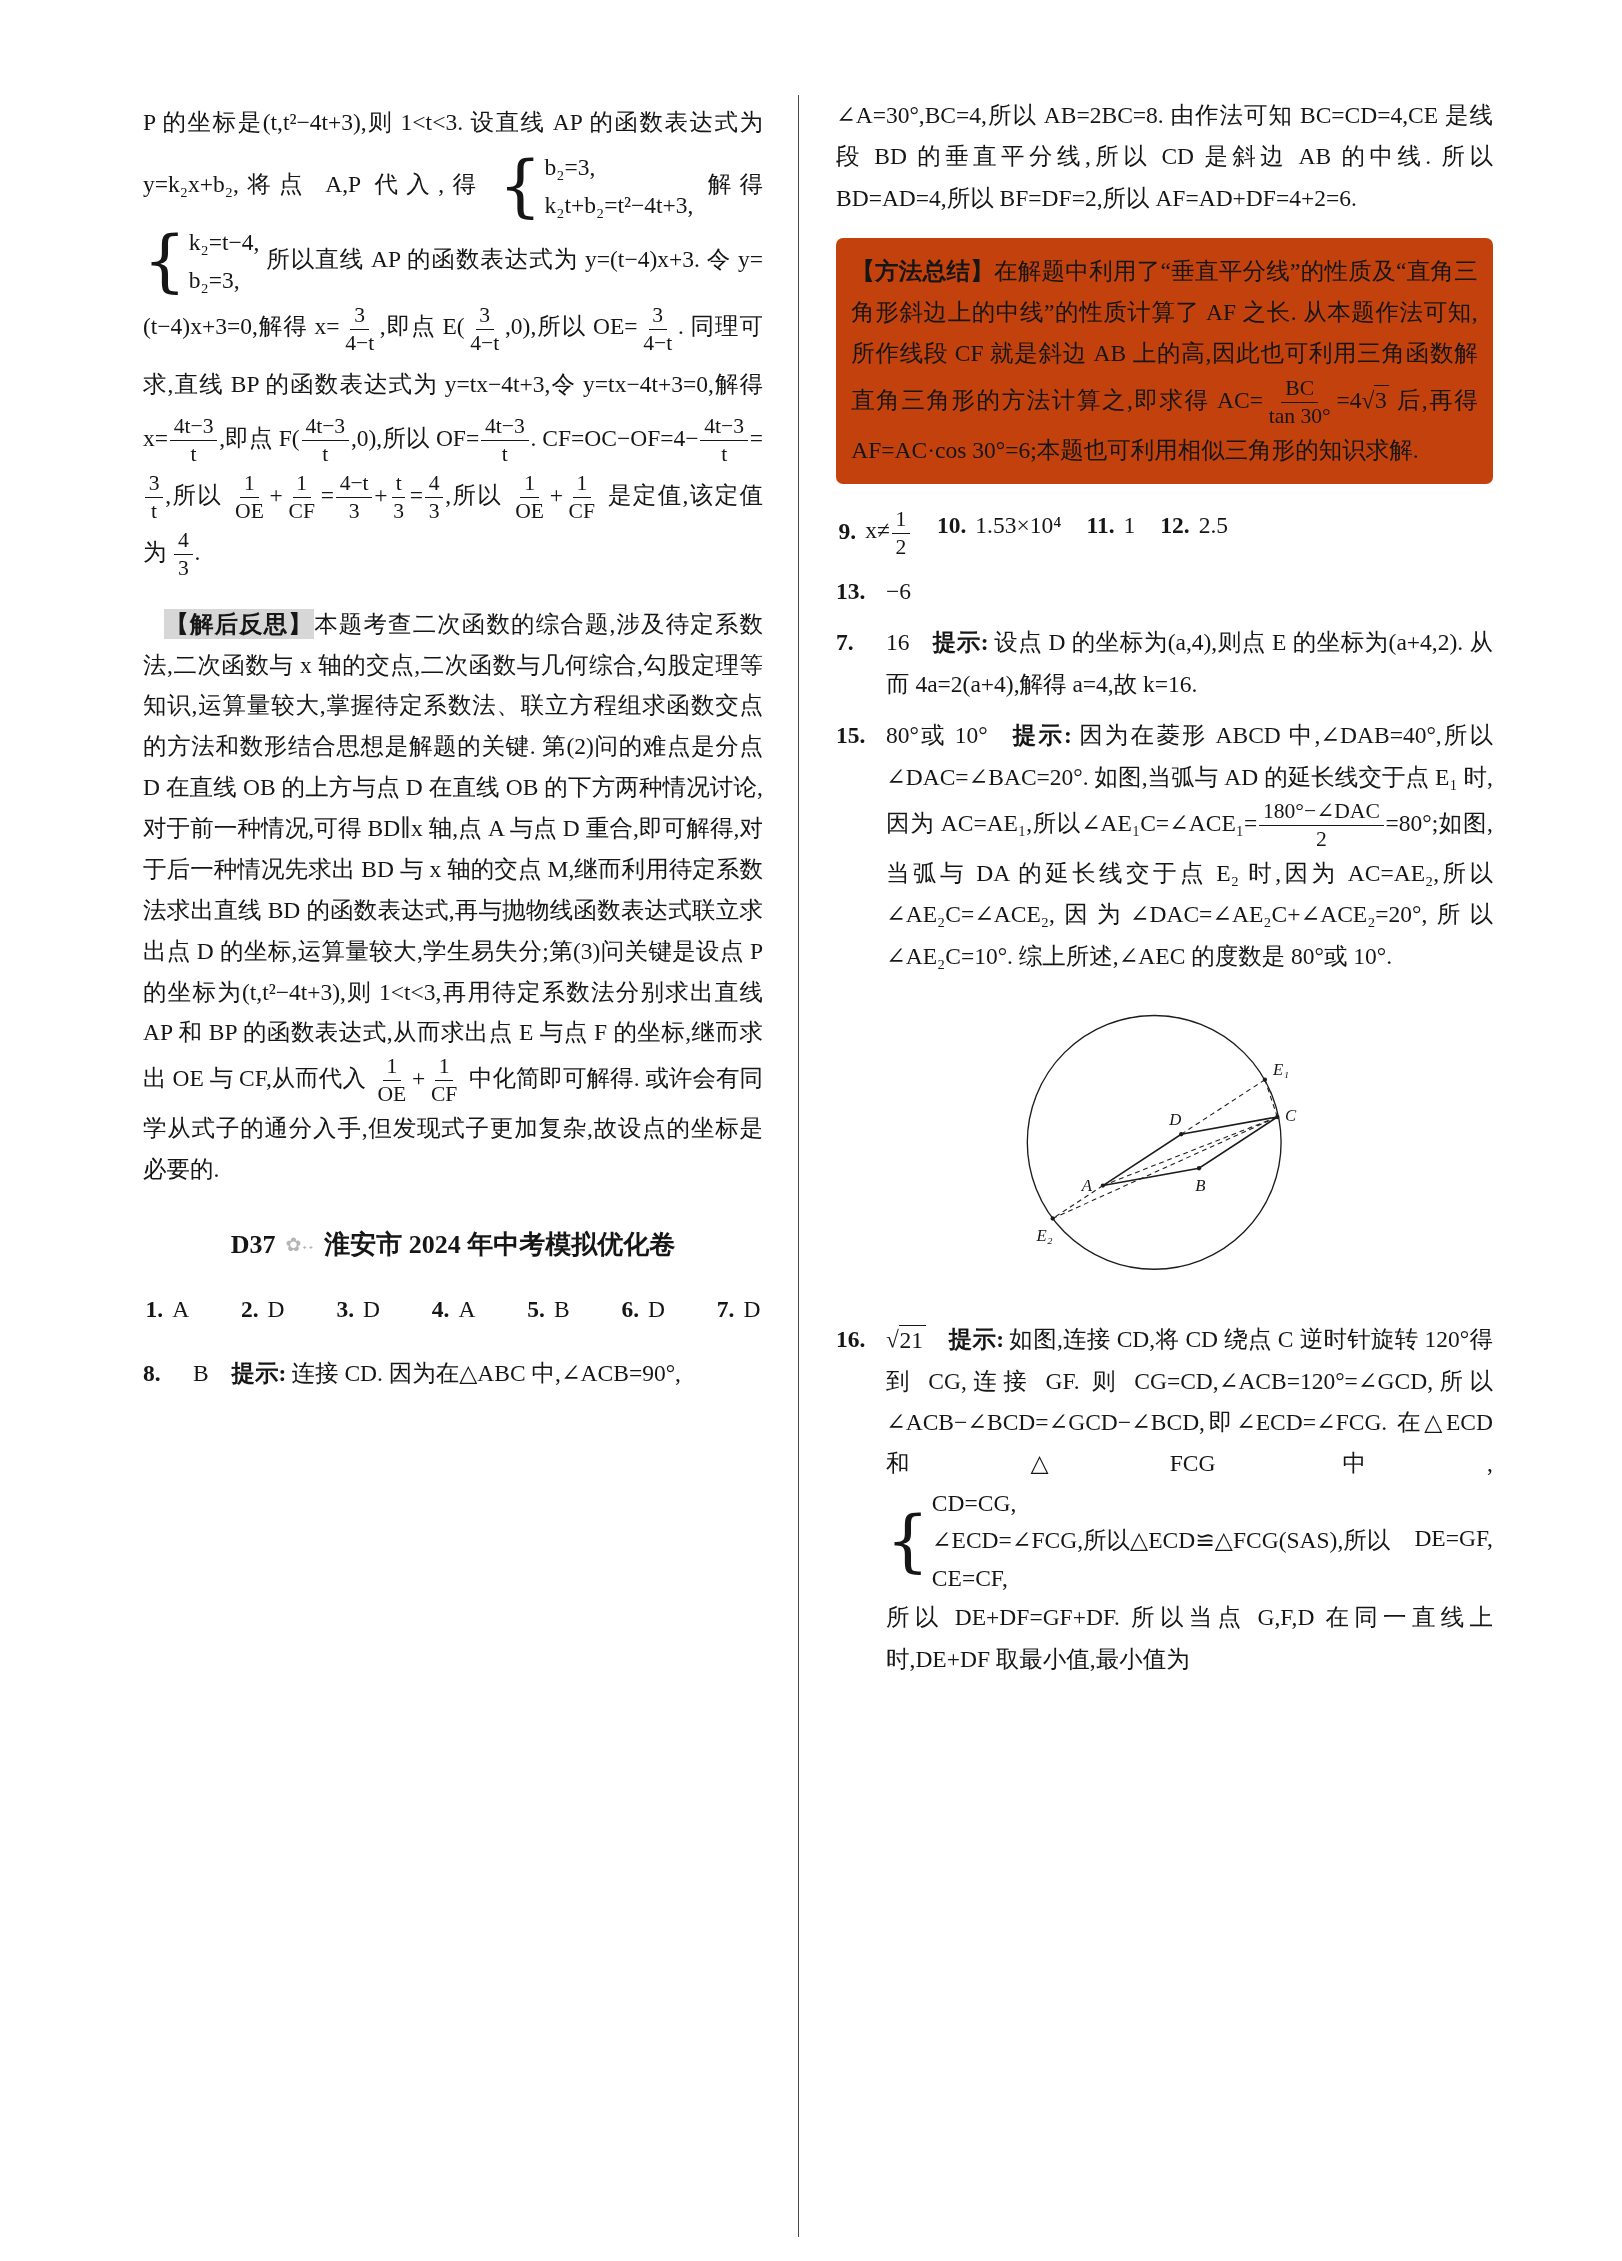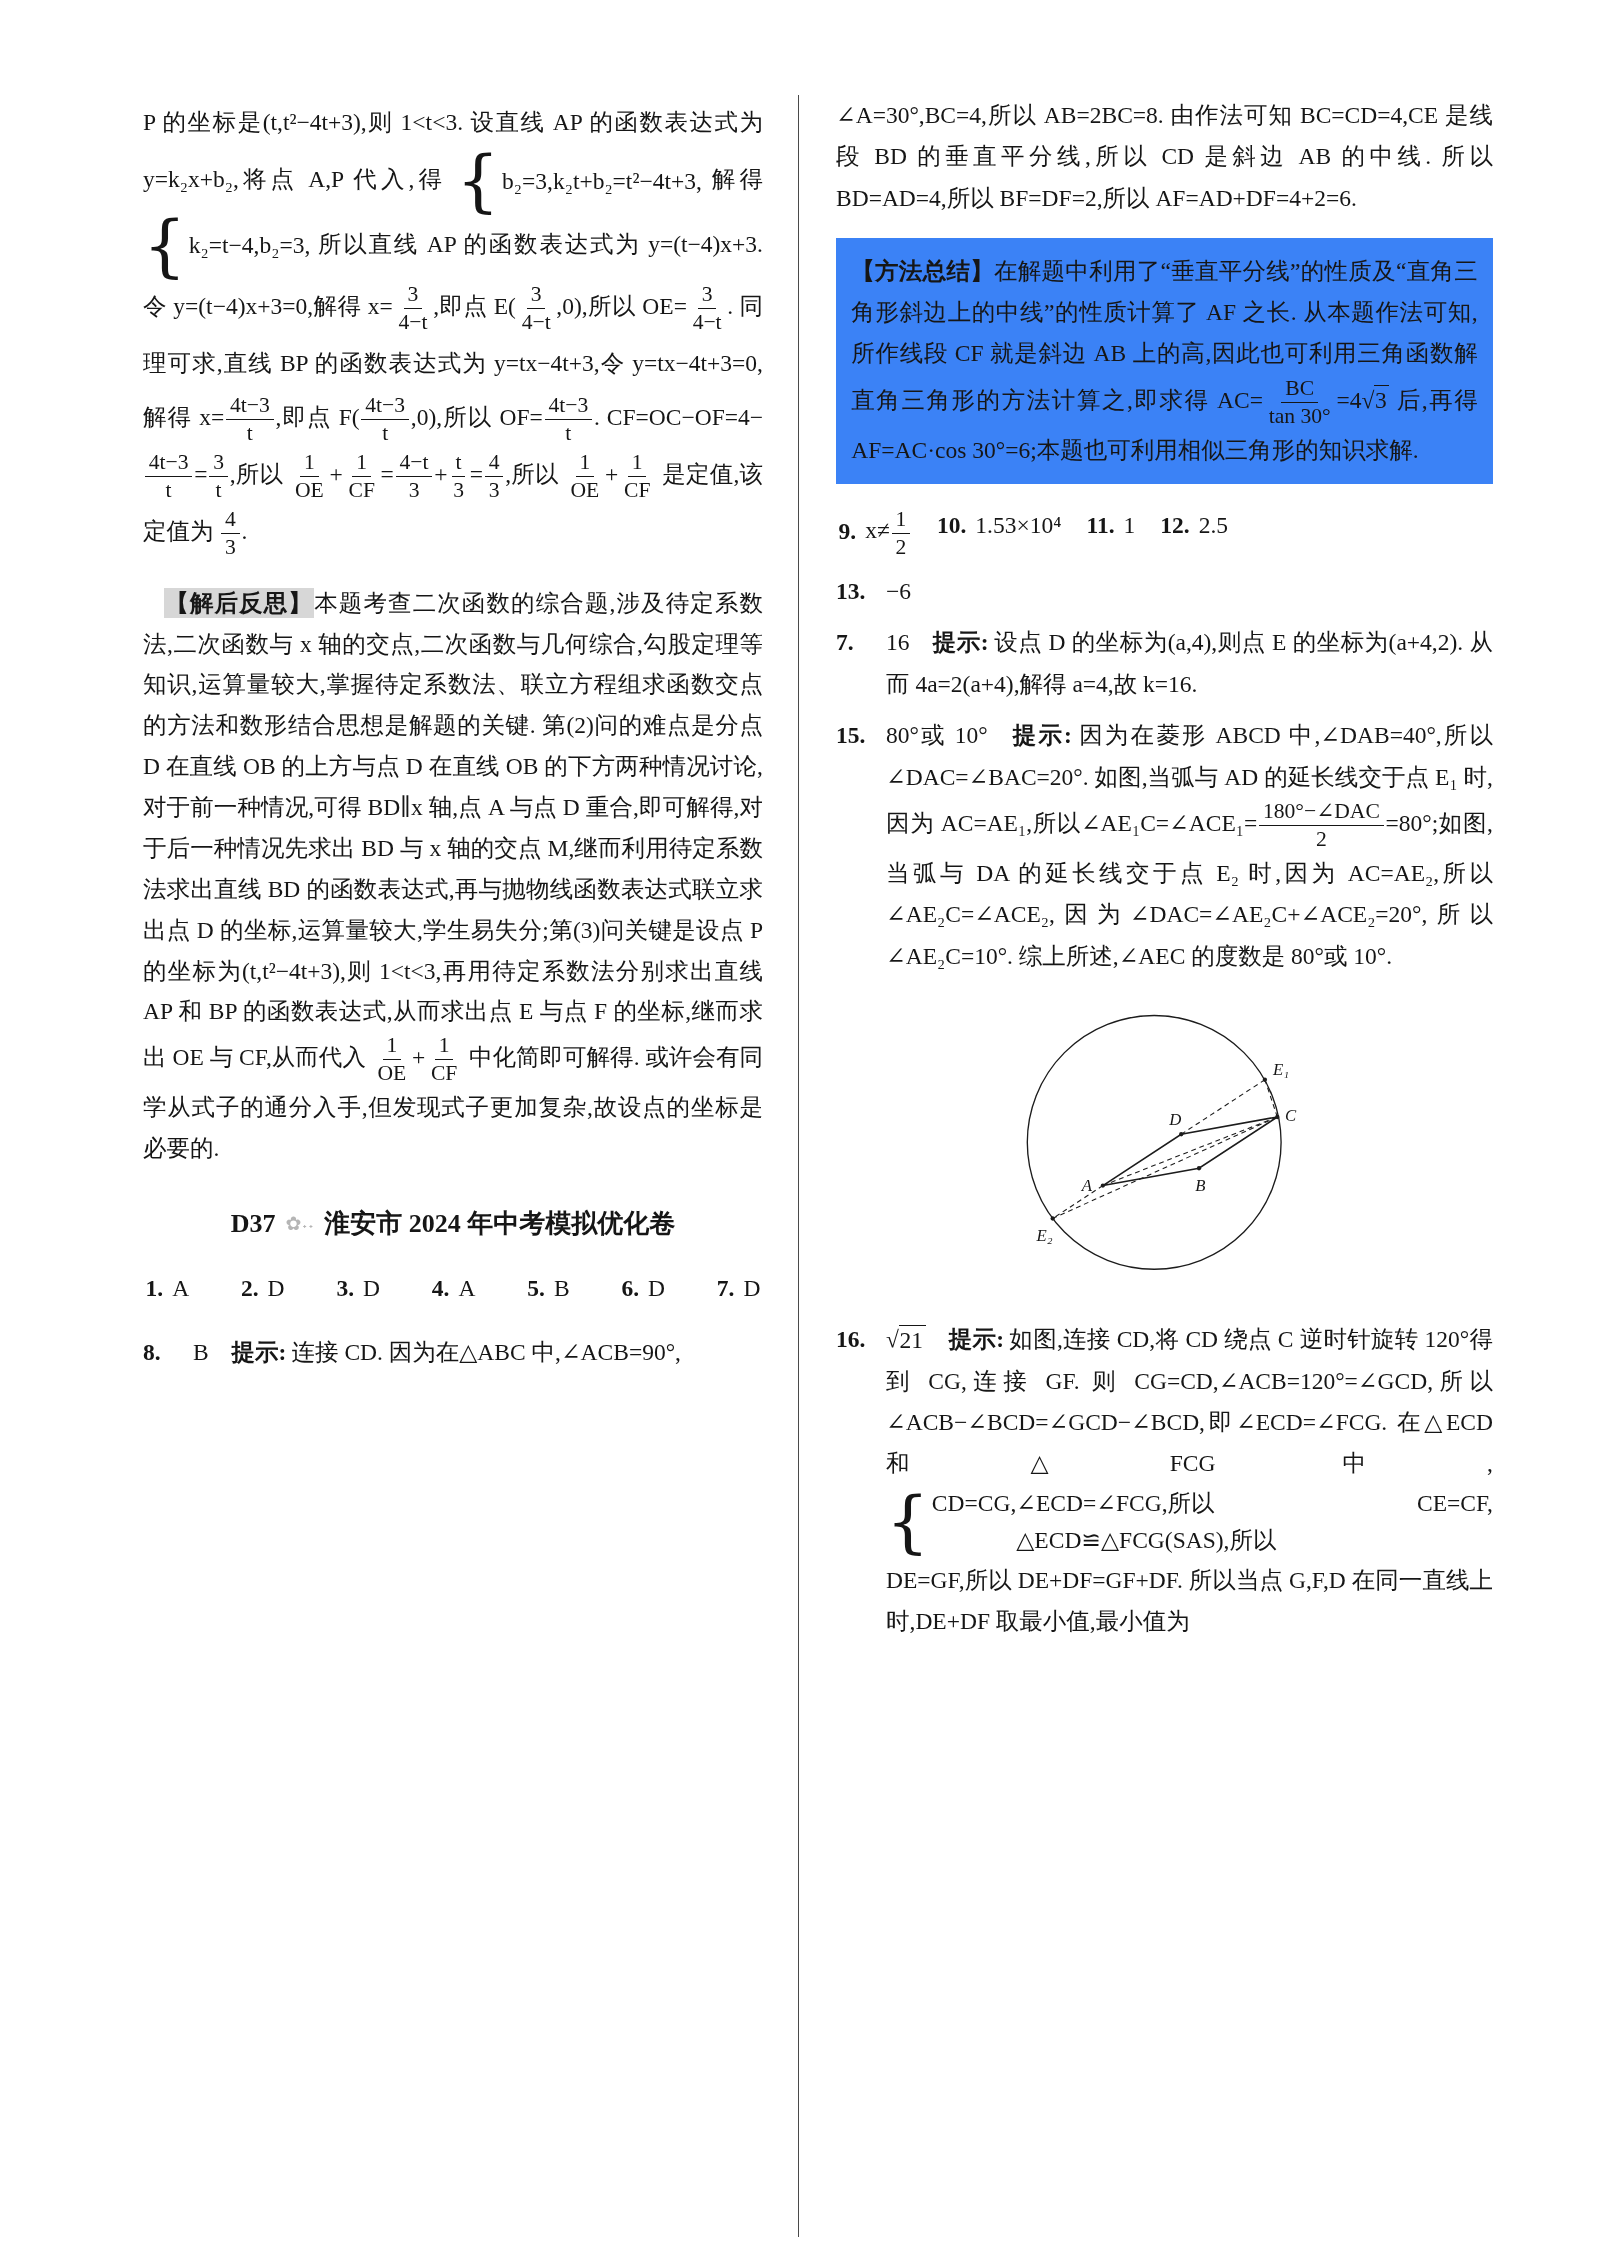--- a/index.html
+++ b/index.html
@@ -21,37 +21,37 @@
   .reflection{line-height:1.74;text-align:justify;margin-top:21.6px;}
   .label-chip{background:#d7d7d7;font-weight:bold;padding:1.9px 1.3px;margin-left:21px;}
 
   .frac{display:inline-flex;flex-direction:column;align-items:center;vertical-align:middle;line-height:1.25;font-size:0.92em;padding:0 1.9px;}
   .frac .fr-num{border-bottom:1.6px solid currentColor;padding:0 3.8px;}
   .frac .fr-den{padding:0 3.8px;}
   .sqrt{white-space:nowrap;}
   .sqrt .radicand{border-top:1.6px solid currentColor;padding:0.6px 2.5px 0 0.6px;}
   .cases{display:inline-flex;align-items:center;vertical-align:middle;text-align:left;}
   .cases .brace{font-size:2.9em;font-weight:400;line-height:0.95;margin-right:2.5px;font-family:"DejaVu Serif",serif;}
-  .cases-col{display:inline-flex;flex-direction:row;line-height:1.6;}
+  .cases-col{display:inline-flex;flex-direction:column;line-height:1.6;}
 
   .section-title{display:flex;align-items:center;justify-content:center;gap:10.2px;font-size:26px;font-weight:bold;margin:37px 0 28px;}
   .ornament{color:#b5b5b5;font-size:19px;font-weight:normal;}
 
   .answers-row{display:flex;justify-content:space-between;margin:3.8px 2.5px 23px;line-height:1.7;}
   .answers-row b{font-weight:bold;}
   .ans-letter{margin-left:9px;}
 
   .item{display:flex;line-height:1.76;margin:10.2px 0;text-align:justify;}
   .item-num{flex:none;width:50px;font-weight:bold;}
   .item-body{flex:1;text-align:justify;}
   .ans-val{margin-right:6.4px;}
   .hint{font-weight:bold;margin:0 5.1px 0 16.5px;}
 
   .cont{line-height:1.76;text-align:justify;}
-  .summary-block{background:#3b82f6;padding:12.7px 15.3px;line-height:1.76;text-align:justify;margin:19px 0 21.6px;}
+  .summary-block{background:#c2410c;padding:12.7px 15.3px;line-height:1.76;text-align:justify;margin:19px 0 21.6px;border-radius:7px;}
   .summary-label{font-weight:bold;}
 
   .row9{justify-content:flex-start;gap:25px;margin-bottom:6.4px;}
 
   .figure-wrap{display:flex;justify-content:center;margin:21.6px 0 16.5px;}
   .geo-figure{display:block;}
   .geo-figure text{font-size:31px;font-style:italic;fill:#161616;font-family:"Liberation Serif","DejaVu Serif",serif;}
 
   .footer{text-align:center;font-size:21px;margin-top:16.5px;color:#222;}
 </style>

